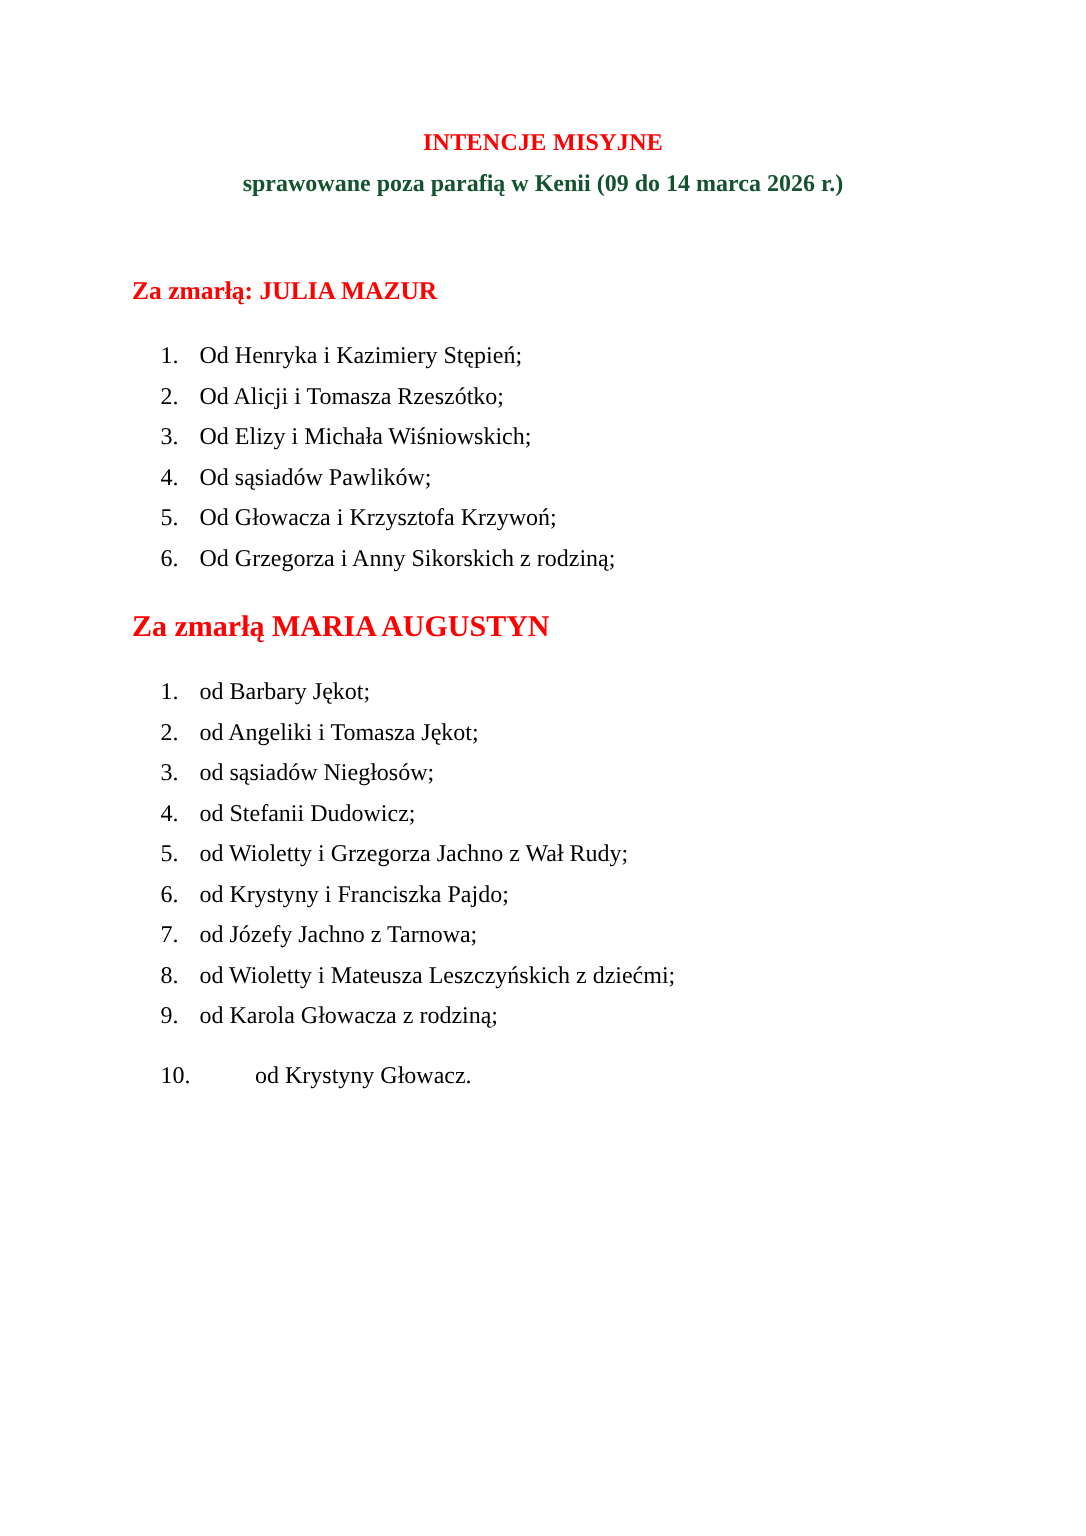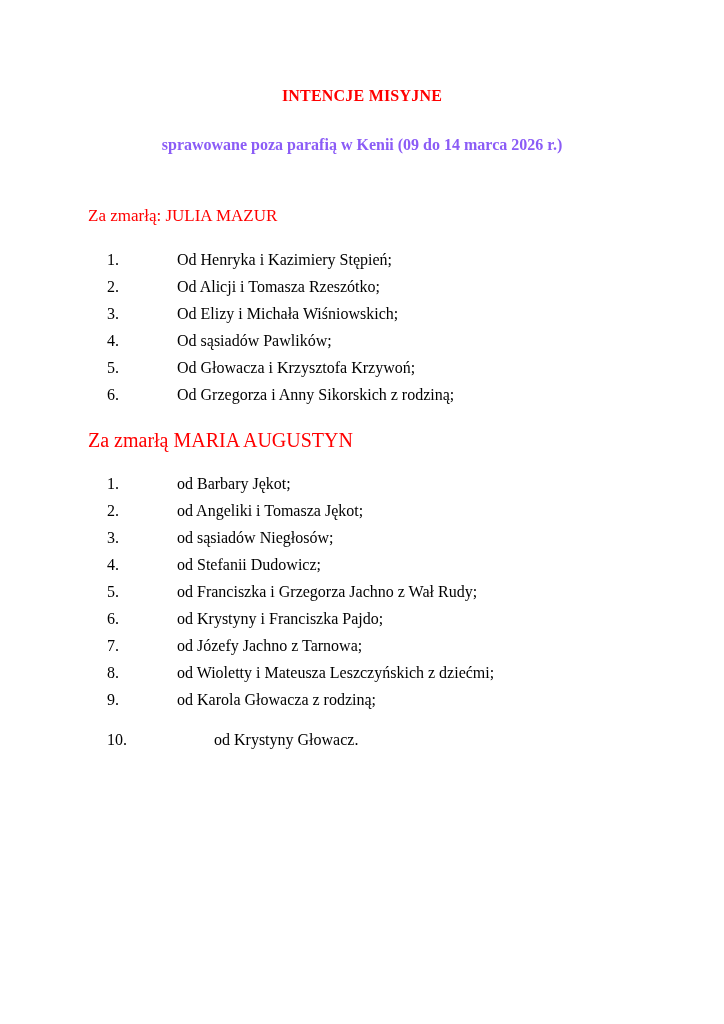--- a/index.html
+++ b/index.html
@@ -20,30 +20,30 @@
   }
   .doc-title {
     color: var(--accent, #ff0000);
     font-weight: bold;
     font-size: 16px;
     line-height: 19px;
     text-align: center;
     letter-spacing: 0.2px;
   }
   .doc-subtitle {
-    color: #8b5cf6;
+    color: #14532d;
     font-weight: bold;
     font-size: 16px;
     line-height: 19px;
     text-align: center;
-    margin-top: 30px;
+    margin-top: 8px;
   }
   .section-heading {
     color: var(--accent, #ff0000);
-    font-weight: normal;
+    font-weight: bold;
     font-size: 17px;
     line-height: 20px;
     margin-top: 52px;
   }
   .section-heading.heading-large {
     font-size: 20px;
     line-height: 24px;
     margin-top: 20px;
   }
   .intentions-list {
@@ -64,21 +64,20 @@
     flex: 0 0 auto;
     width: 26px;
   }
   .list-item.wide-tab .item-number {
     width: 63px;
     margin-top: 13px;
   }
   .item-text {
     flex: 0 0 auto;
     white-space: pre;
-    margin-left: 44px;
   }
 </style>
 </head>
 <body>
 
 <div class="page">
   <div class="doc-title">INTENCJE MISYJNE</div>
 
   <div class="doc-subtitle">sprawowane poza parafią w Kenii (09 do 14 marca 2026 r.)</div>
 
@@ -136,21 +135,21 @@
     <span class="item-text">od sąsiadów Niegłosów;</span>
   </div>
 
   <div class="list-item">
     <span class="item-number">4.</span>
     <span class="item-text">od Stefanii Dudowicz;</span>
   </div>
 
   <div class="list-item">
     <span class="item-number">5.</span>
-    <span class="item-text">od Franciszka i Grzegorza Jachno z Wał Rudy;</span>
+    <span class="item-text">od Wioletty i Grzegorza Jachno z Wał Rudy;</span>
   </div>
 
   <div class="list-item">
     <span class="item-number">6.</span>
     <span class="item-text">od Krystyny i Franciszka Pajdo;</span>
   </div>
 
   <div class="list-item">
     <span class="item-number">7.</span>
     <span class="item-text">od Józefy Jachno z Tarnowa;</span>

